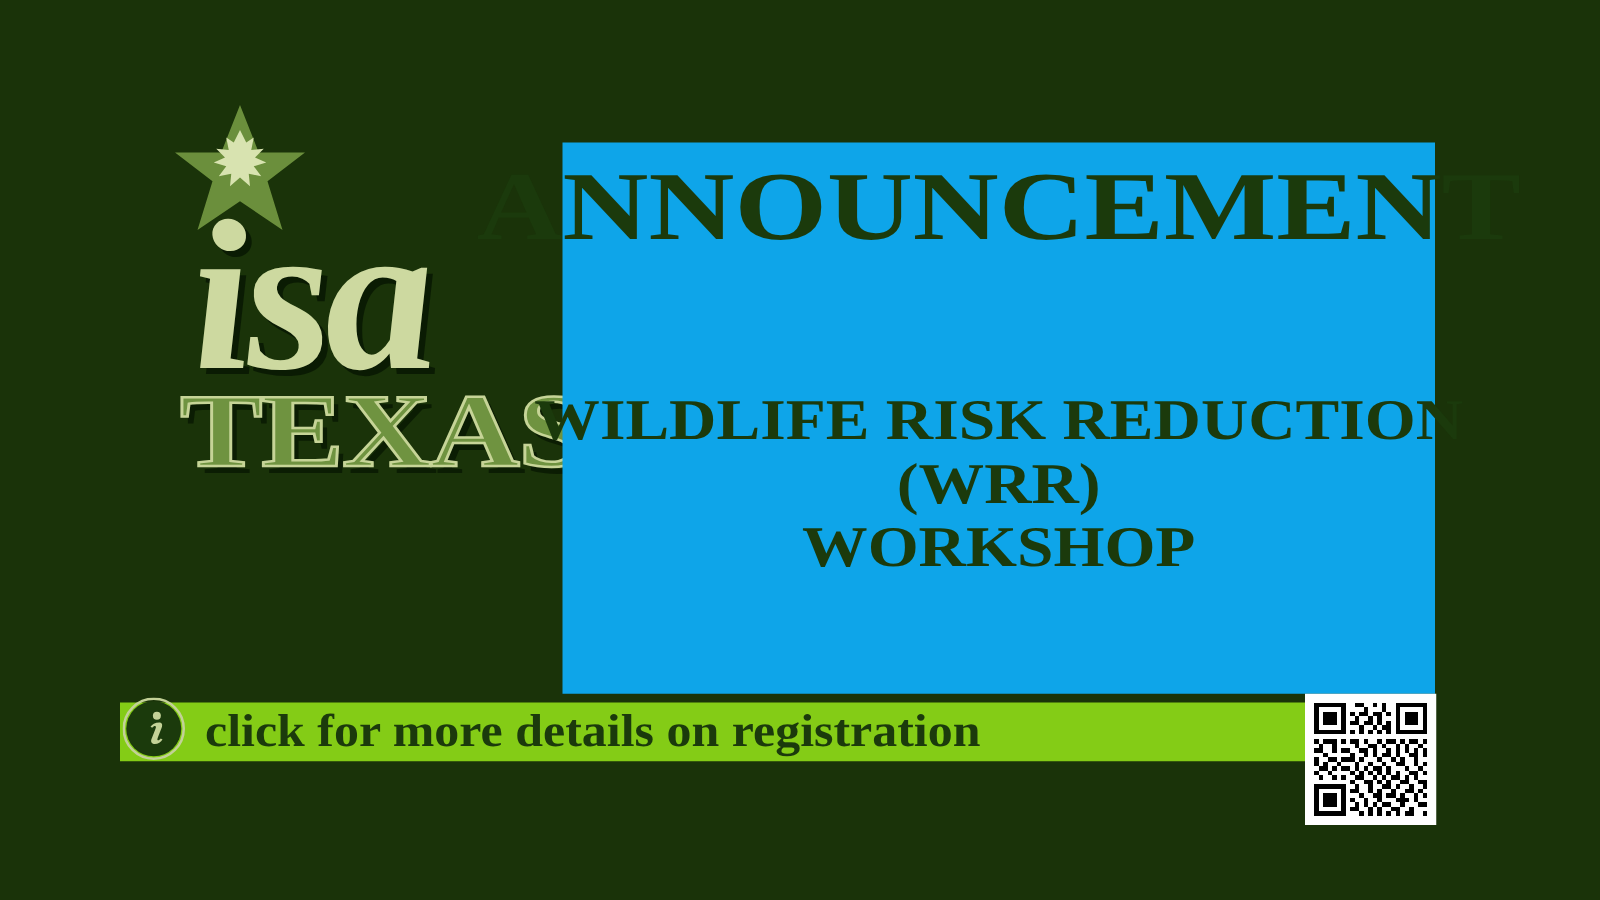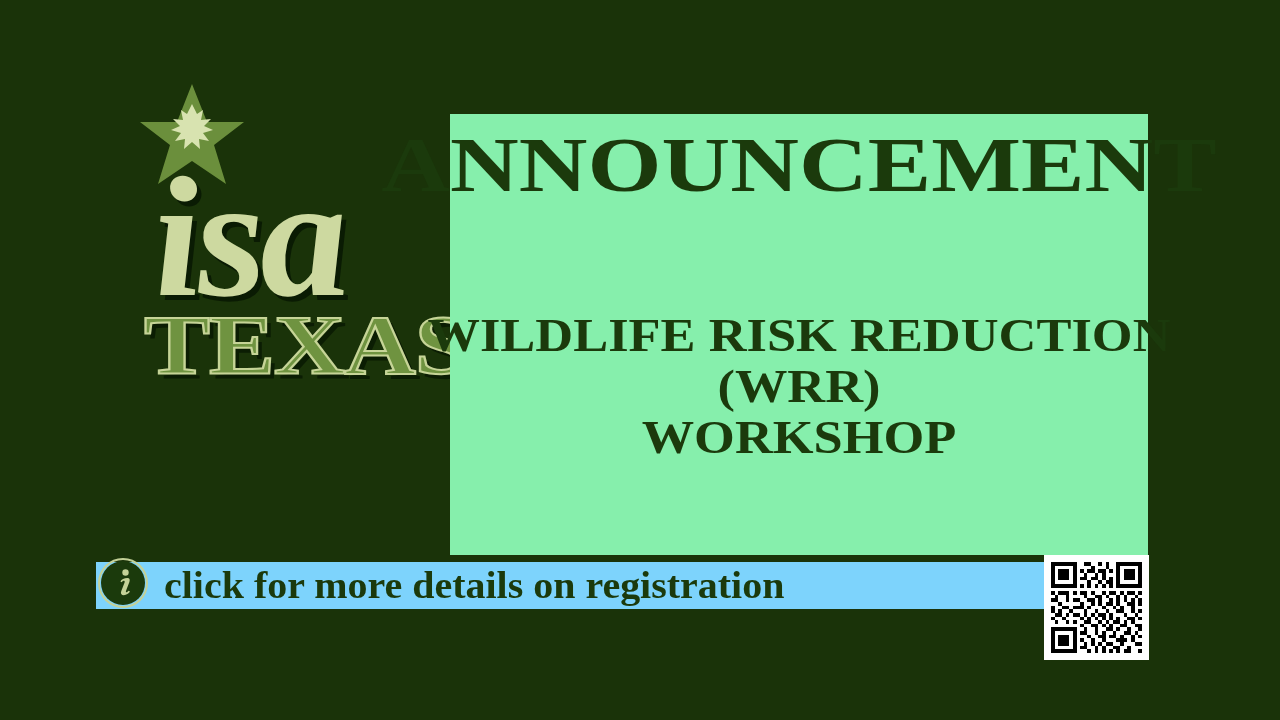--- a/index.html
+++ b/index.html
@@ -77,21 +77,21 @@
     white-space: nowrap;
   }
 
   
   #panel {
     position: absolute;
     left: 450px;
     top: 114px;
     width: 698px;
     height: 441px;
-    background: #86efac;
+    background: #0ea5e9;
   }
 
   #panel-title {
     position: absolute;
     left: 0;
     top: 6px;
     width: 698px;
     text-align: center;
     font-family: "Liberation Serif", serif;
     font-weight: bold;
@@ -119,21 +119,21 @@
   }
   #panel-subtitle .sub-line { white-space: nowrap; display: block; }
 
   
   #info-bar {
     position: absolute;
     left: 96px;
     top: 562px;
     width: 948px;
     height: 47px;
-    background: #7dd3fc;
+    background: #84cc16;
   }
 
   #info-icon {
     position: absolute;
     left: 2px;
     top: -4px;
     width: 50px;
     height: 50px;
   }
   #info-icon svg { display: block; width: 50px; height: 50px; }

